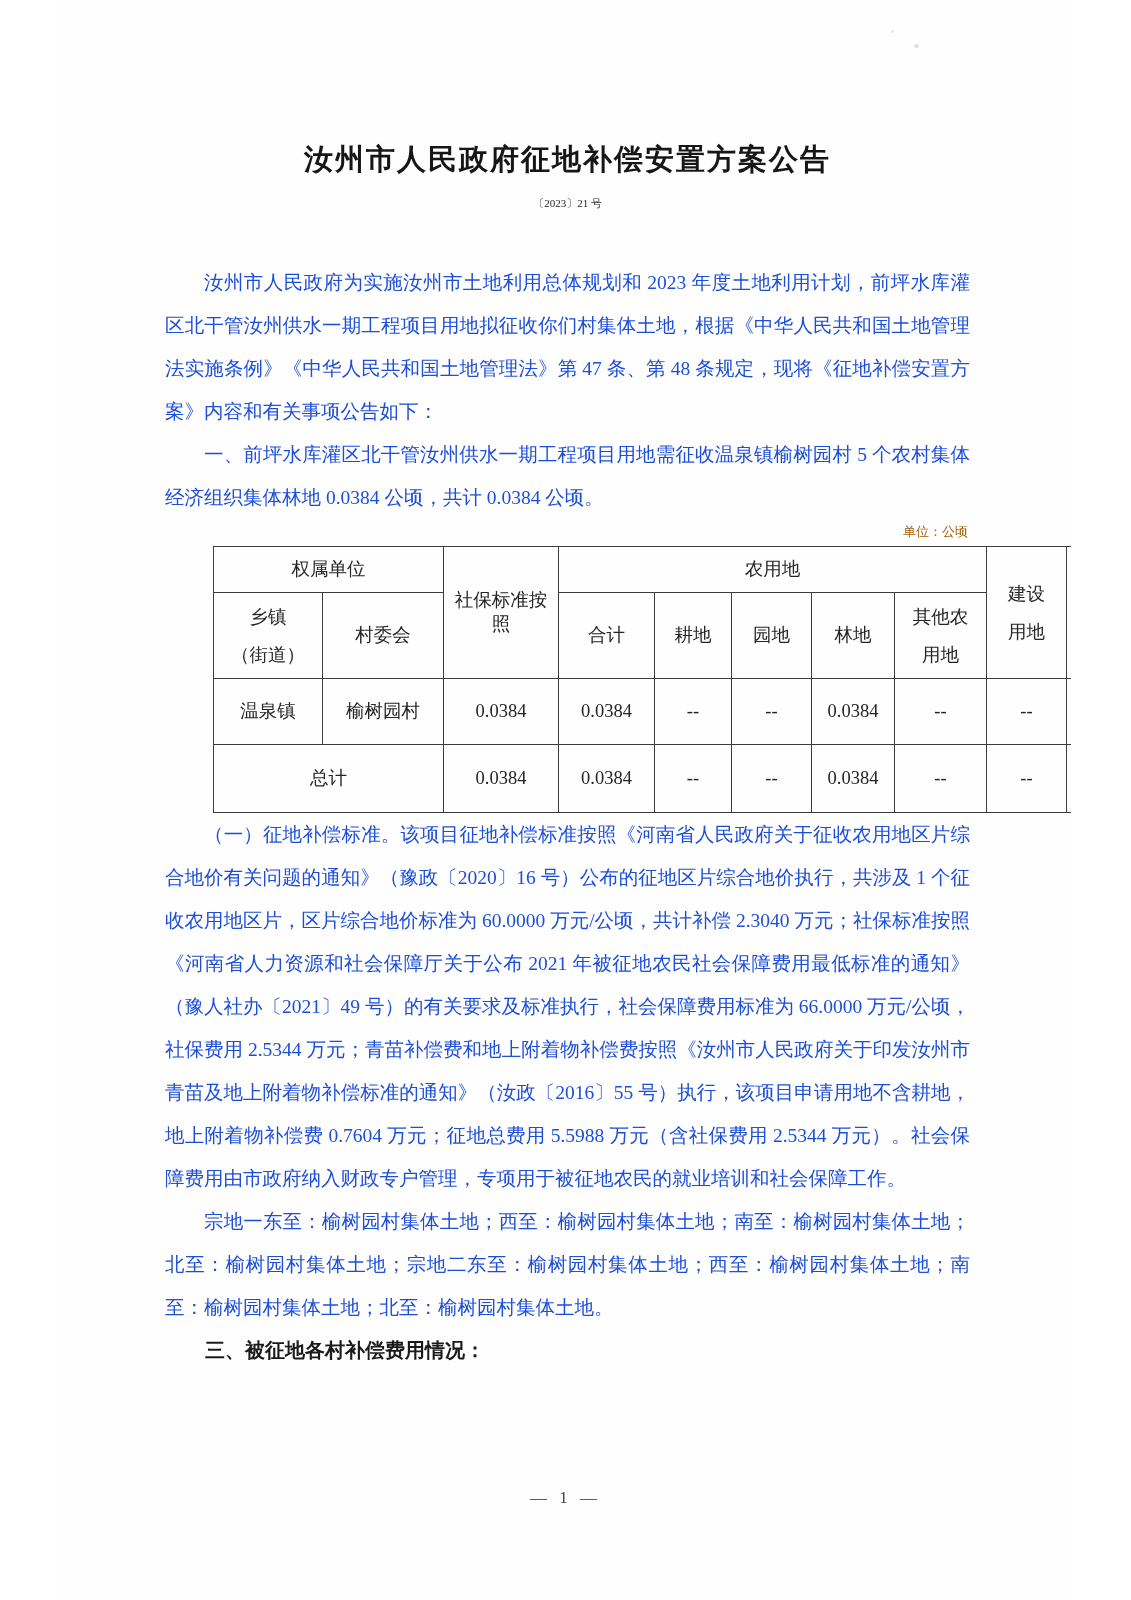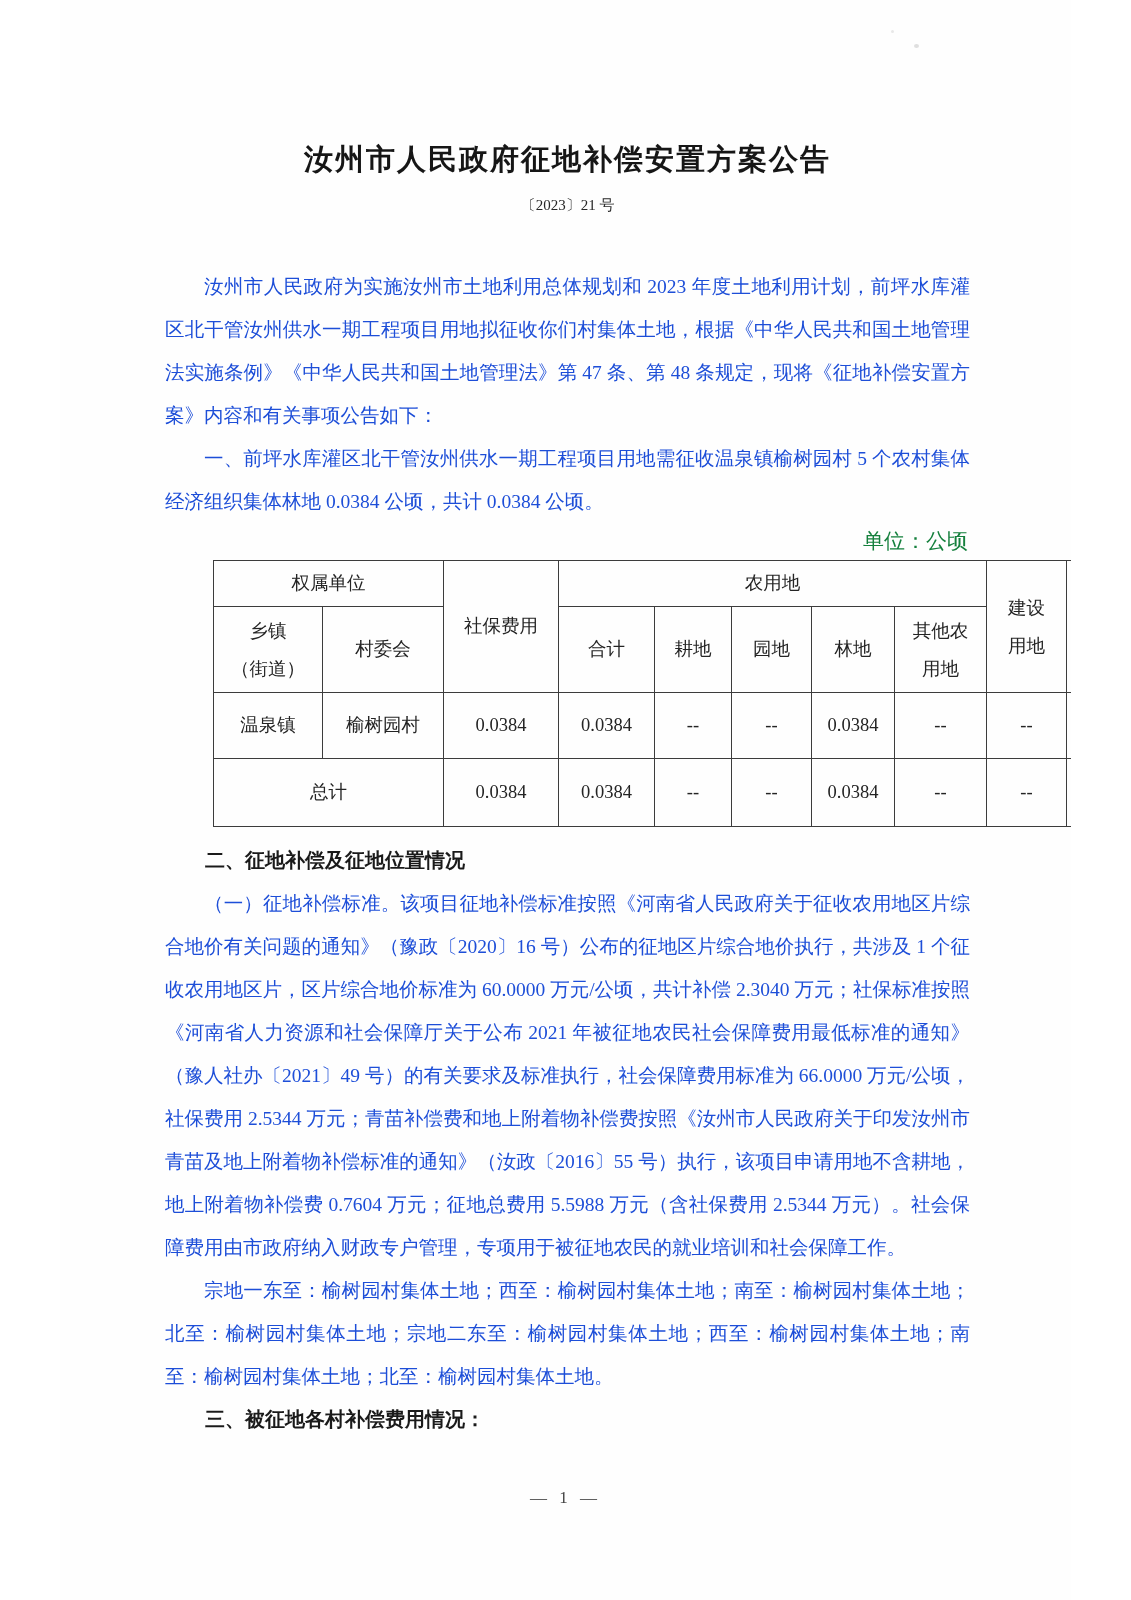--- a/index.html
+++ b/index.html
@@ -18,38 +18,38 @@
   .title {
     margin:0;
     text-align:center;
     font-size:29px;
     font-weight:bold;
     letter-spacing:2px;
     color:#161616;
   }
   .doc-number {
     text-align:center;
-    font-size:15px;
+    font-size:11px;
     margin-top:16px;
     color:#262626;
   }
   .body-text {
     font-size:19.5px;
     line-height:43px;
     text-align:justify;
     color:#1d4ed8;
   }
   p.para { margin:0; text-indent:2em; }
   p.intro { margin-top:50px; }
   .unit-note {
     text-align:right;
-    font-size:21px;
+    font-size:13px;
     margin-top:4px;
     padding-right:2px;
-    color:#15803d;
+    color:#a16207;
   }
   table.land-table {
     border-collapse:collapse;
     table-layout:fixed;
     width:100%;
     margin-top:5px;
     margin-left:48px;
   }
   table.land-table td {
     border:1.6px solid #3c3c3c;
@@ -121,21 +121,21 @@
         <col style="width:77px">
         <col style="width:80px">
       <col style="width:83px">
         <col style="width:92px">
         <col style="width:80px">
       <col style="width:70px">
     </colgroup>
     <tbody>
       <tr class="hrow1">
         <td colspan="2">权属单位</td>
-        <td rowspan="2">社保费用</td>
+        <td rowspan="2">社保标准按照</td>
         <td colspan="5">农用地</td>
         <td rowspan="2" class="cell-2line">
           <span>建设</span>
           <span>用地</span>
         </td>
         <td rowspan="2" class="cell-2line">
           <span>未利</span>
           <span>用地</span>
         </td>
       </tr>
@@ -173,21 +173,20 @@
         <td>--</td>
         <td>--</td>
         <td>0.0384</td>
         <td>--</td>
         <td>--</td>
         <td>--</td>
       </tr>
     </tbody>
   </table>
 
-  <h2 class="heading heading-2">二、征地补偿及征地位置情况</h2>
 
   <div class="body-text">
     <p class="para">（一）征地补偿标准。该项目征地补偿标准按照《河南省人民政府关于征收农用地区片综合地价有关问题的通知》（豫政〔2020〕16 号）公布的征地区片综合地价执行，共涉及 1 个征收农用地区片，区片综合地价标准为 60.0000 万元/公顷，共计补偿 2.3040 万元；社保标准按照《河南省人力资源和社会保障厅关于公布 2021 年被征地农民社会保障费用最低标准的通知》（豫人社办〔2021〕49 号）的有关要求及标准执行，社会保障费用标准为 66.0000 万元/公顷，社保费用 2.5344 万元；青苗补偿费和地上附着物补偿费按照《汝州市人民政府关于印发汝州市青苗及地上附着物补偿标准的通知》（汝政〔2016〕55 号）执行，该项目申请用地不含耕地，地上附着物补偿费 0.7604 万元；征地总费用 5.5988 万元（含社保费用 2.5344 万元）。社会保障费用由市政府纳入财政专户管理，专项用于被征地农民的就业培训和社会保障工作。</p>
     <p class="para">宗地一东至：榆树园村集体土地；西至：榆树园村集体土地；南至：榆树园村集体土地；北至：榆树园村集体土地；宗地二东至：榆树园村集体土地；西至：榆树园村集体土地；南至：榆树园村集体土地；北至：榆树园村集体土地。</p>
   </div>
 
   <h2 class="heading">三、被征地各村补偿费用情况：</h2>
 
   <div class="page-footer">— 1 —</div>
 </div>

